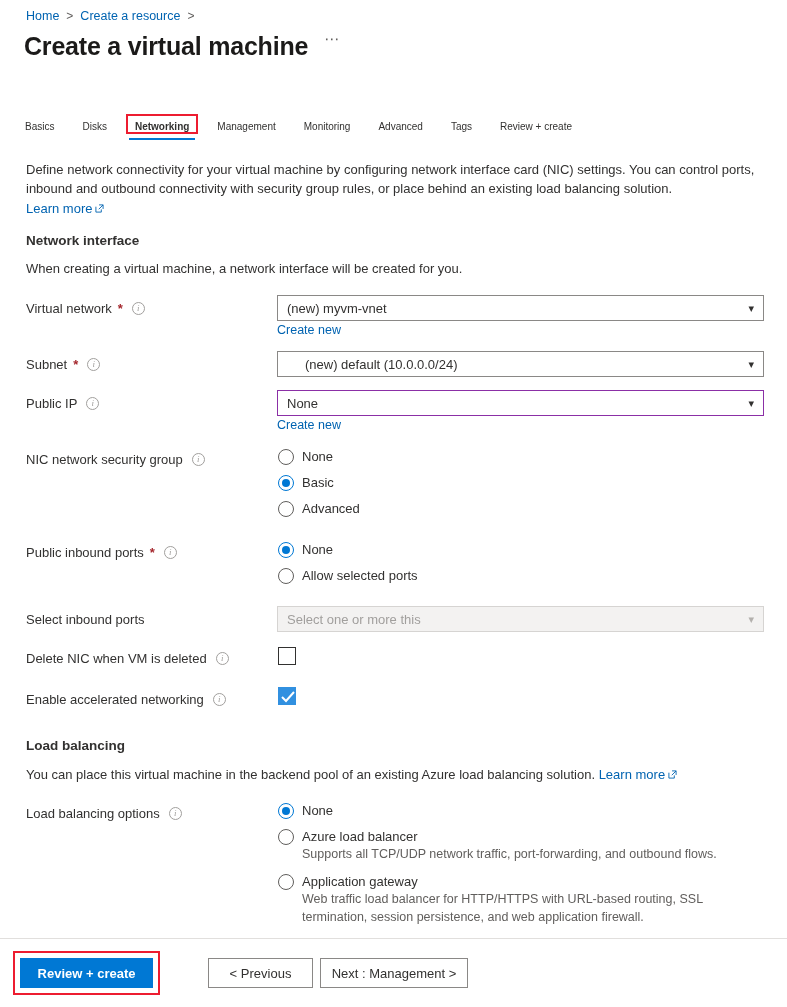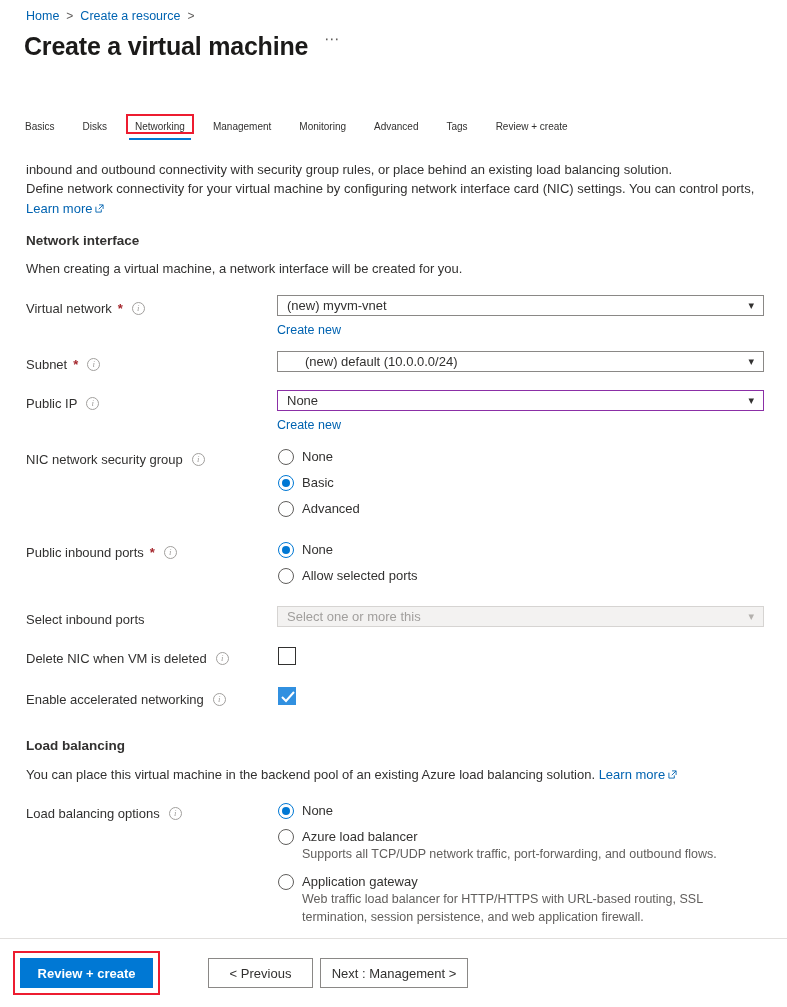--- a/index.html
+++ b/index.html
@@ -42,21 +42,21 @@
     position: absolute; left: 25px; top: 118px;
     display: flex; align-items: flex-start; gap: 0;
     font-size: 10px;
   }
   .tab {
     padding: 3px 14px 8px 14px;
     color: #323130; cursor: pointer; white-space: nowrap;
     position: relative;
   }
   .tab:first-child { padding-left: 0; }
-  .tab.active { font-weight: 400; }
+  .tab.active { font-weight: 700; }
   .tab.active .tab-underline {
     position: absolute; left: 8px; right: 8px; bottom: 0;
     height: 2.5px; background: #0078d4;
   }
   .tab.highlight-box::before {
     content: ""; position: absolute;
     left: 5px; right: 5px; top: -4px; bottom: 6px;
     border: 2px solid #ed1c30; pointer-events: none;
   }
 
@@ -87,21 +87,21 @@
   .req { color: #a4262c; font-weight: 700; font-size: 13px; margin-left:1px; }
   .info-ico {
     display: inline-block; width: 13px; height: 13px;
     border: 1px solid #a19f9d; border-radius: 50%;
     color: #a19f9d; font-size: 9px; line-height: 11px; text-align: center;
     font-family: "Liberation Serif", serif; font-style: italic;
     margin-left: 4px; cursor: pointer; flex: none;
   }
 
   .dropdown {
-    position: absolute; left: 277px; width: 487px; height: 21px;
+    position: absolute; left: 277px; width: 487px; height: 26px;
     border: 1px solid #8a8886; background: #fff;
     display: flex; align-items: center; justify-content: space-between;
     padding: 0 9px 0 9px; font-size: 13px; color: #323130;
     cursor: pointer;
   }
   .dropdown.focused { border: 1px solid #8a2be2; border-color: #8b2fa6; }
   .dropdown.disabled {
     background: #f3f2f1; border-color: #d6d4d2; color: #a19f9d; cursor: default;
   }
   .chev { color: #323130; font-size: 11px; line-height: 1; }
@@ -206,22 +206,22 @@
     </div>
     <div class="tab">
       <span>Tags</span>
     </div>
     <div class="tab">
       <span>Review + create</span>
     </div>
   </div>
 
   <div class="desc">
+    <div>Define network connectivity for your virtual machine by configuring network interface card (NIC) settings. You can control ports,</div>
     <div>inbound and outbound connectivity with security group rules, or place behind an existing load balancing solution.</div>
-    <div>Define network connectivity for your virtual machine by configuring network interface card (NIC) settings. You can control ports,</div>
     <div style="margin-top:1px;">
       <span class="link">Learn more</span><span class="ext-ico"><svg width="9" height="9" viewBox="0 0 10 10">
             <path d="M1 3 L1 9 L7 9 L7 6" fill="none" stroke="#0063b1" stroke-width="1"></path>
             <path d="M4.5 1 L9 1 L9 5.5" fill="none" stroke="#0063b1" stroke-width="1"></path>
             <path d="M4.2 5.8 L9 1" stroke="#0063b1" stroke-width="1"></path>
           </svg></span>
     </div>
   </div>
 
   <div class="section-head" style="top:233px;">Network interface</div>

